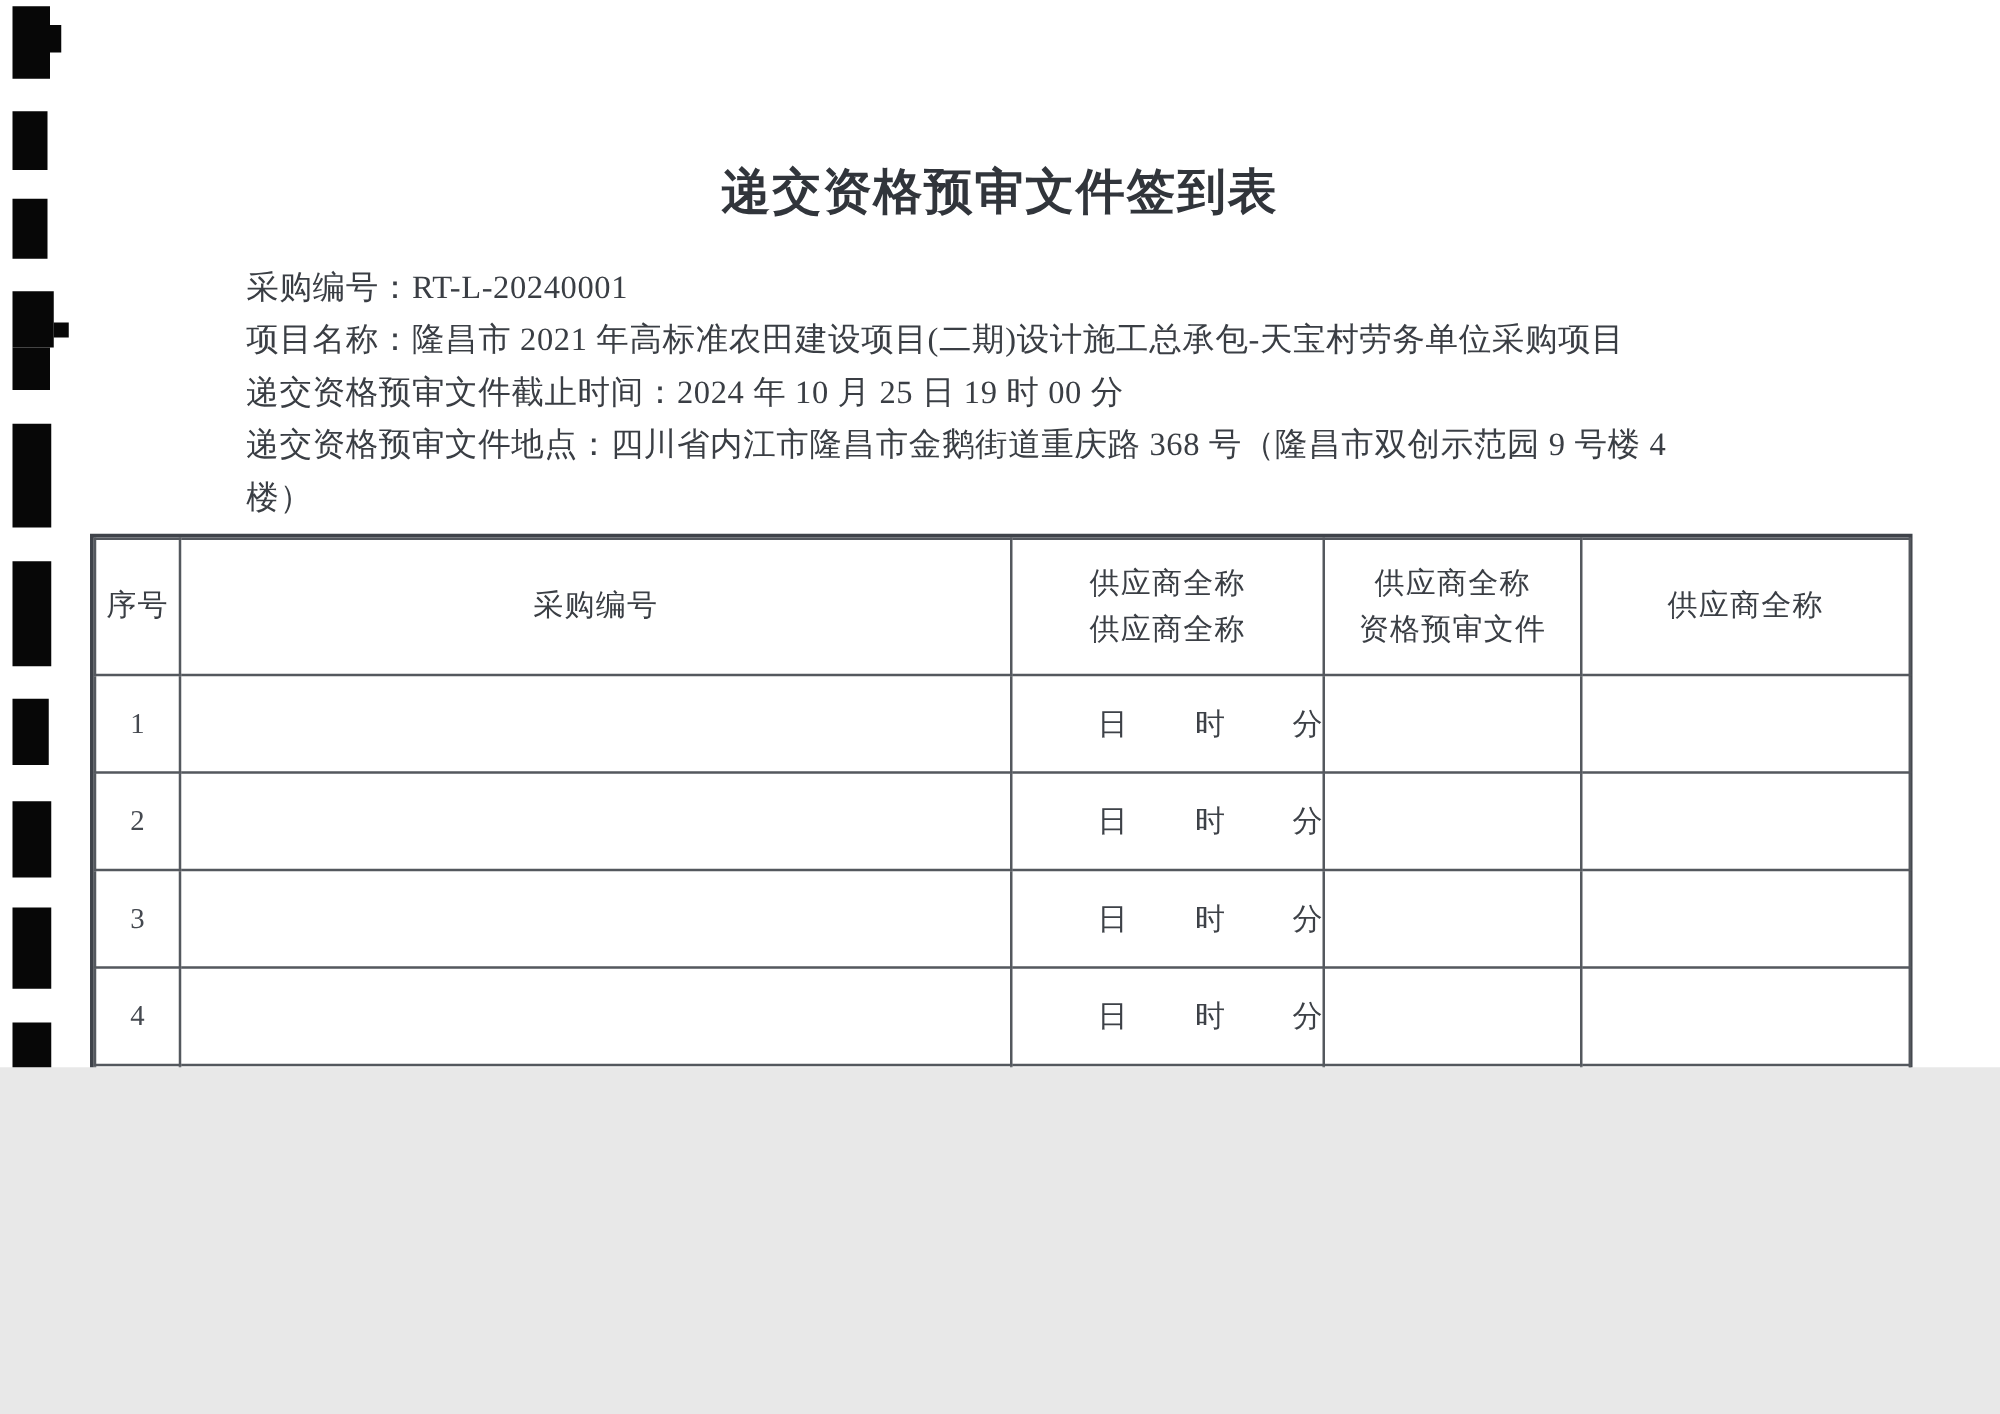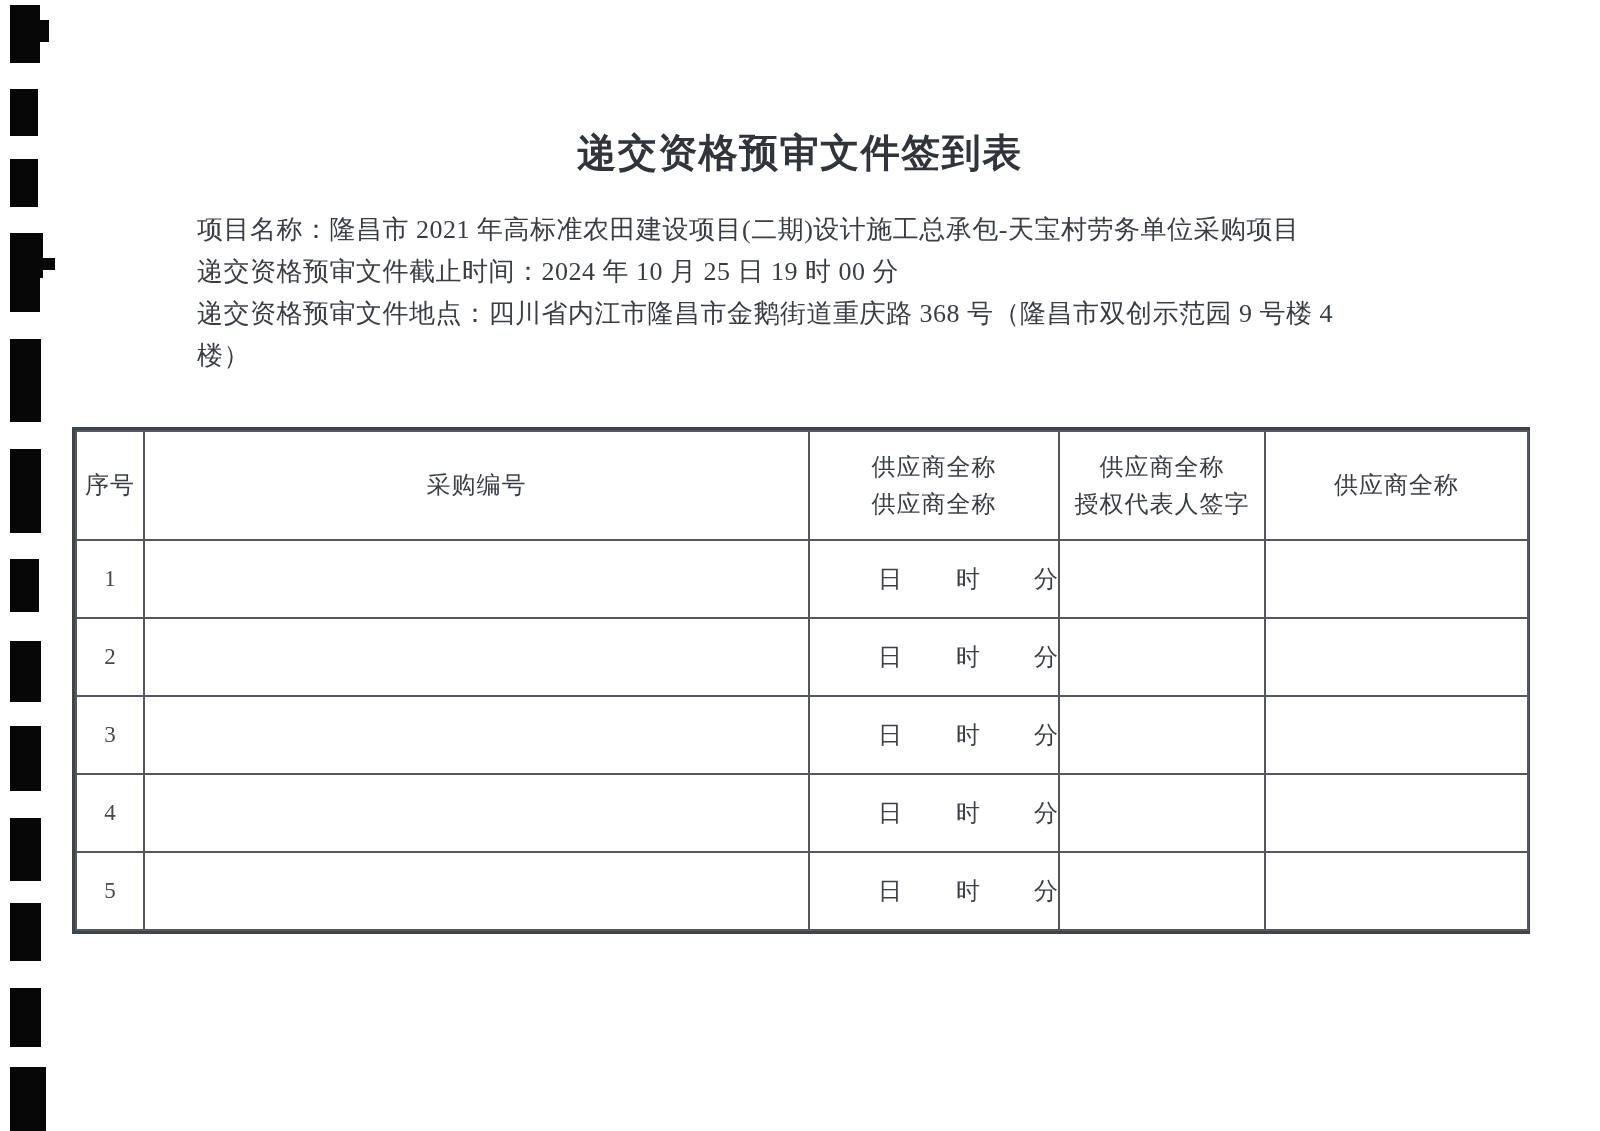--- a/index.html
+++ b/index.html
@@ -1,19 +1,19 @@
 <!DOCTYPE html>
 <html><head>
 <meta charset="utf-8">
 <style>
   html, body { margin: 0; padding: 0; background: #e8e8e8; }
   .page {
     position: relative;
     width: 1600px;
-    height: 1131px;
+    height: 854px;
     background: #ffffff;
     overflow: hidden;
     font-family: "Liberation Serif", "DejaVu Serif", serif;
     color: #383c42;
   }
   .scan-marks { position: absolute; left: 0; top: 0; }
 
   .doc-title {
     position: absolute;
     top: 126px;
@@ -101,20 +101,21 @@
       <rect x="10" y="818" width="31" height="63"></rect>
       <rect x="10" y="903" width="31" height="58"></rect>
       <rect x="10" y="988" width="31" height="59"></rect>
       <rect x="10" y="1067" width="36" height="64"></rect>
     </g>
   </svg>
 
   <div class="doc-title">递交资格预审文件签到表</div>
 
   <div class="info-block">
+    <div class="info-line">采购编号：RT-L-20240001</div>
     <div class="info-line">项目名称：隆昌市 2021 年高标准农田建设项目(二期)设计施工总承包-天宝村劳务单位采购项目</div>
     <div class="info-line">递交资格预审文件截止时间：2024 年 10 月 25 日 19 时 00 分</div>
     <div class="info-line">递交资格预审文件地点：四川省内江市隆昌市金鹅街道重庆路 368 号（隆昌市双创示范园 9 号楼 4</div>
     <div class="info-line">楼）</div>
   </div>
 
   <div class="table-wrap">
     <table class="signin">
       <colgroup>
         <col style="width:68px">
@@ -126,21 +127,21 @@
       <tbody>
           <tr class="head-row">
         <th class="col-head">序号</th>
         <th class="col-head">采购编号</th>
         <th class="col-head">
           <div>供应商全称</div>
           <div>供应商全称</div>
         </th>
         <th class="col-head">
           <div>供应商全称</div>
-          <div>授权代表人签字</div>
+          <div>资格预审文件</div>
         </th>
         <th class="col-head">供应商全称</th>
       </tr>
 
       <tr class="data-row">
         <td class="c-index">1</td>
         <td></td>
         <td>
           <div class="time-inner">
             <span>日</span>

